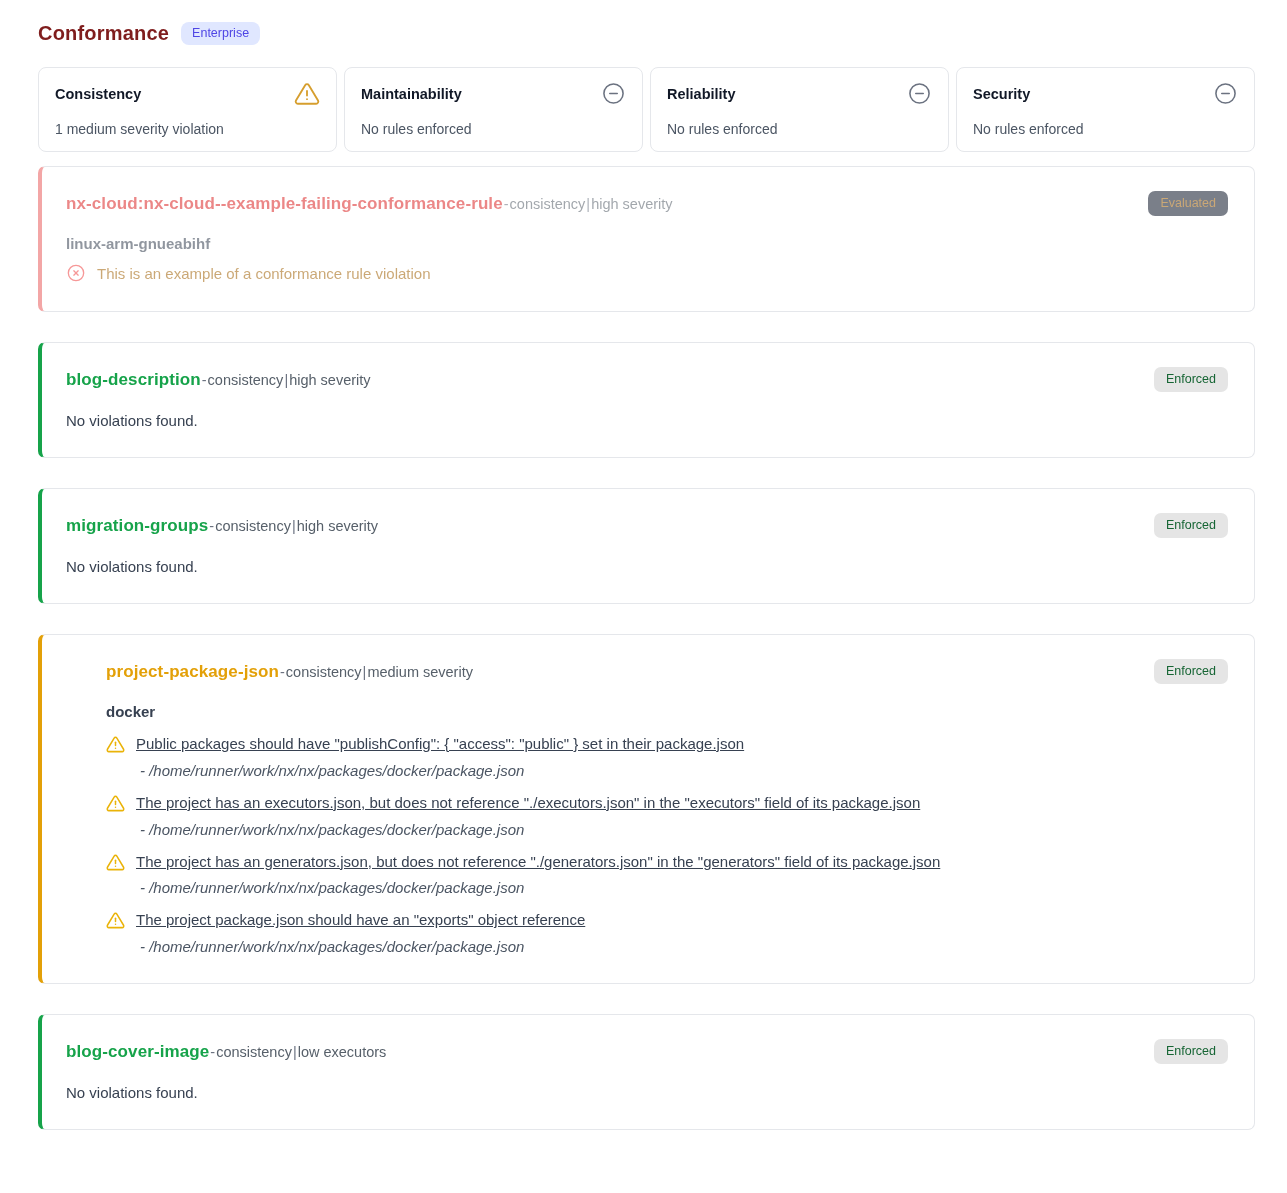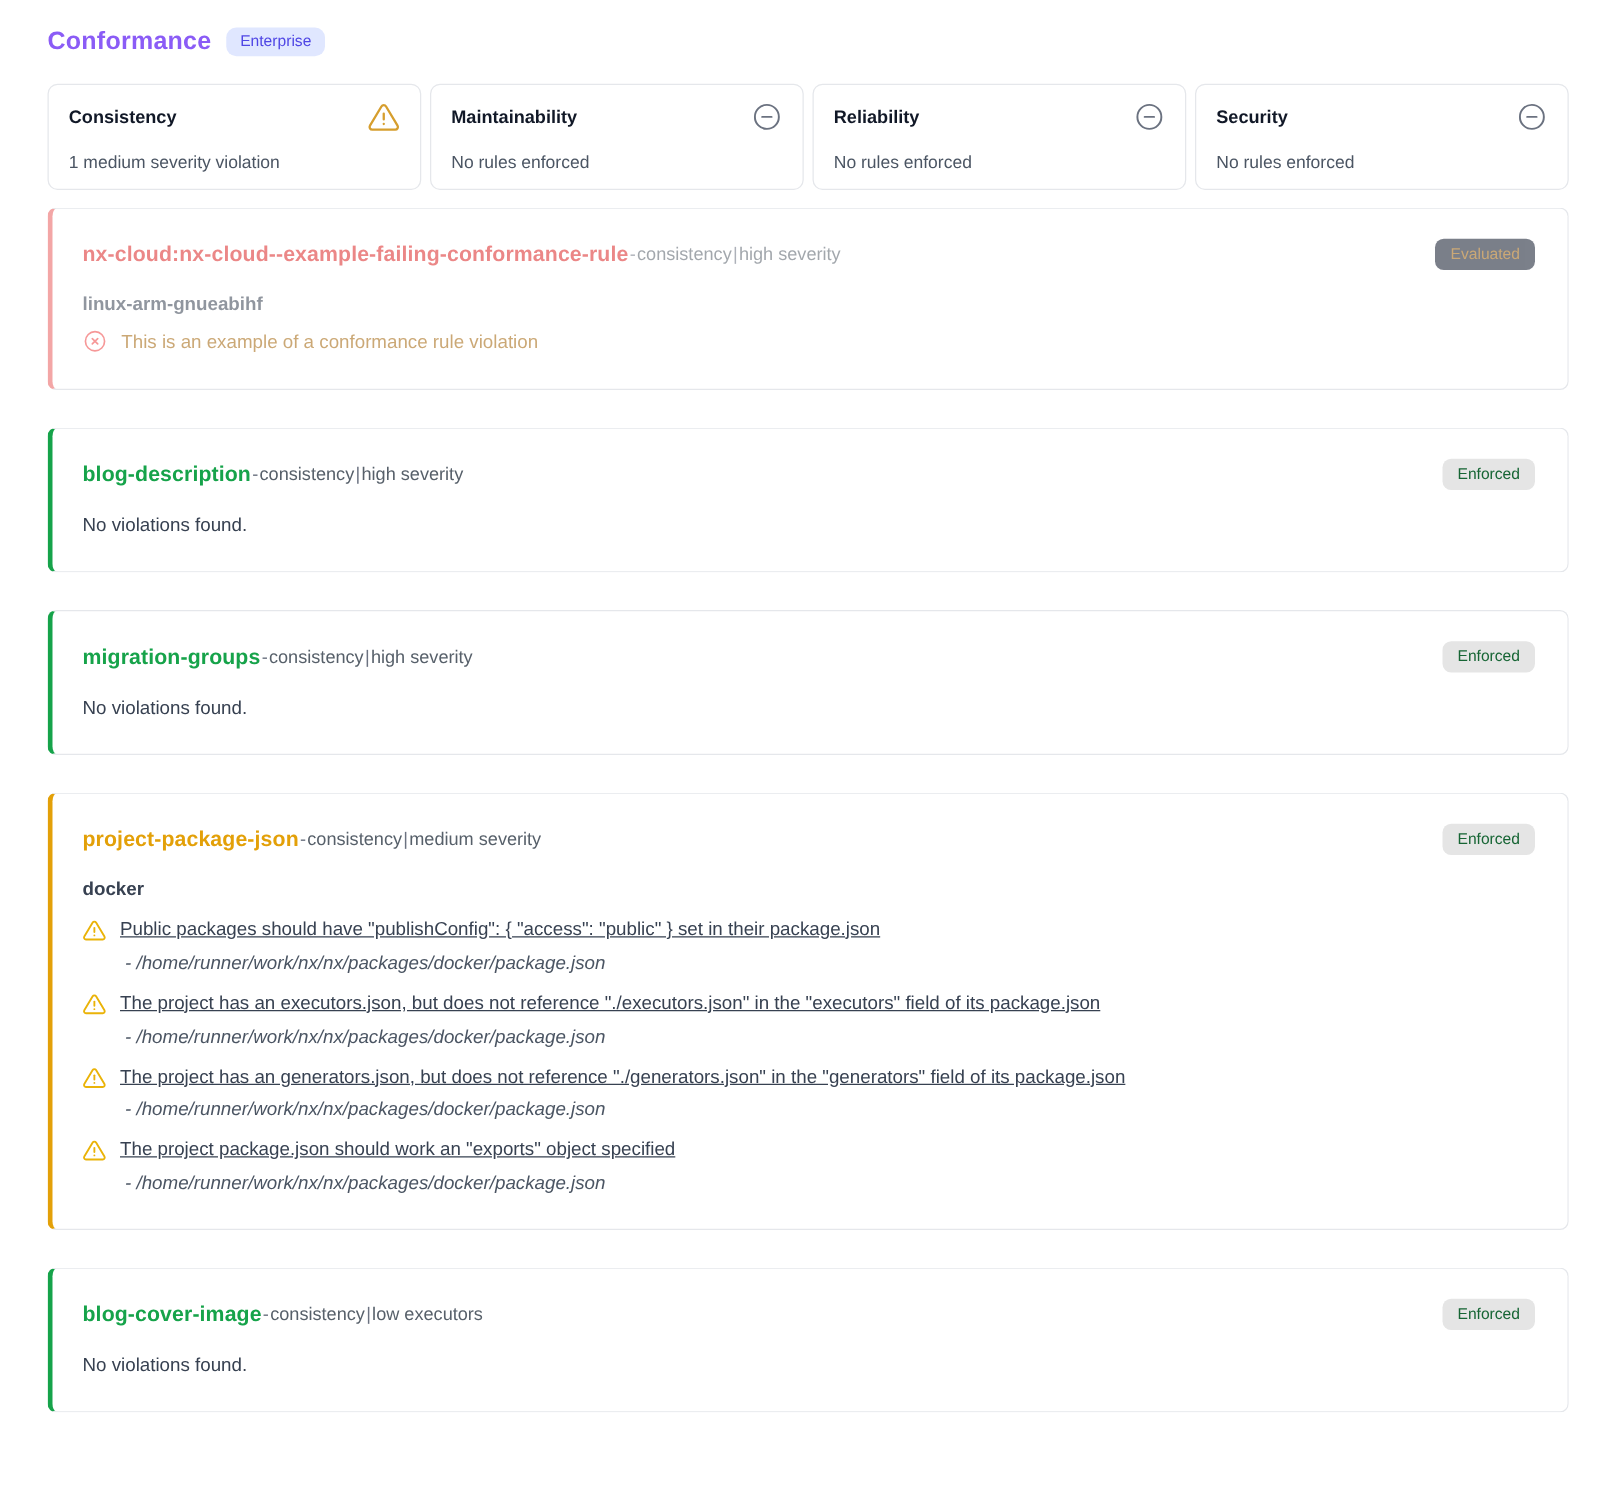--- a/index.html
+++ b/index.html
@@ -7,21 +7,21 @@
   body {
     font-family: "Liberation Sans", "DejaVu Sans", sans-serif;
     color: #1f2937;
     width: 1287px;
     min-height: 1193px;
   }
   .page { padding: 22px 32px 36px 38px; }
 
   
   .page-header { display: flex; align-items: center; gap: 12px; margin-bottom: 22px; }
-  .page-title { font-size: 20px; font-weight: bold; color: #8b5cf6; letter-spacing: .2px; }
+  .page-title { font-size: 20px; font-weight: bold; color: #7f1d1d; letter-spacing: .2px; }
   .enterprise-badge {
     background: #e0e7ff; color: #4f46e5; font-size: 12.5px; font-weight: 500;
     padding: 4px 11px; border-radius: 8px; line-height: 1.2;
   }
 
   
   .summary-grid { display: grid; grid-template-columns: repeat(4, 1fr); gap: 7px; margin-bottom: 14px; }
   .summary-card {
     border: 1px solid #e5e7eb; border-radius: 8px; background: #fff;
     height: 85px; padding: 13px 16px 14px 16px;
@@ -34,21 +34,21 @@
 
   
   .rule-card {
     border: 1px solid #e5e7eb; border-radius: 7px; background: #fff;
     border-left-width: 4px; border-left-style: solid;
     margin-bottom: 30px;
   }
   .rule-card:last-child { margin-bottom: 0; }
   .rule-card.state-failing  { border-left-color: #f3a6a6; }
   .rule-card.state-passing  { border-left-color: #16a34a; }
-  .rule-card.state-warning  { border-left-color: #e3a008; }
+  .rule-card.state-warning  { border-left-color: #e3a008; padding-left: 40px; }
   .rule-inner { padding: 24px 26px 28px 24px; }
   .state-failing .rule-inner { opacity: .55; }
 
   .rule-head { display: flex; align-items: center; gap: 1px; }
   .rule-name { font-size: 17px; font-weight: bold; letter-spacing: .1px; }
   .state-failing .rule-name { color: #dc2626; }
   .state-passing .rule-name { color: #16a34a; }
   .state-warning .rule-name { color: #e3a008; }
   .meta { font-size: 14.5px; color: #57606a; }
   .meta-sep { font-size: 14.5px; color: #6b7280; }
@@ -237,21 +237,21 @@
       <div class="violation-path">- /home/runner/work/nx/nx/packages/docker/package.json</div>
 
       <div class="violation-item">
         <span class="icon">
           <svg width="19" height="19" viewBox="0 0 24 24" fill="none" stroke="#eab308" stroke-width="1.9" stroke-linecap="round" stroke-linejoin="round">
               <path d="M10.29 3.86L1.82 18a2 2 0 0 0 1.71 3h16.94a2 2 0 0 0 1.71-3L13.71 3.86a2 2 0 0 0-3.42 0z"></path>
               <line x1="12" y1="9.2" x2="12" y2="13.4"></line>
               <line x1="12" y1="16.8" x2="12.01" y2="16.8"></line>
             </svg>
         </span>
-        <span>The project package.json should work an "exports" object specified</span>
+        <span>The project package.json should have an "exports" object reference</span>
       </div>
       <div class="violation-path">- /home/runner/work/nx/nx/packages/docker/package.json</div>
 
     </div>
   </div>
 
   <div class="rule-card state-passing">
     <div class="rule-inner">
       <div class="rule-head">
         <span class="rule-name">blog-cover-image</span>

